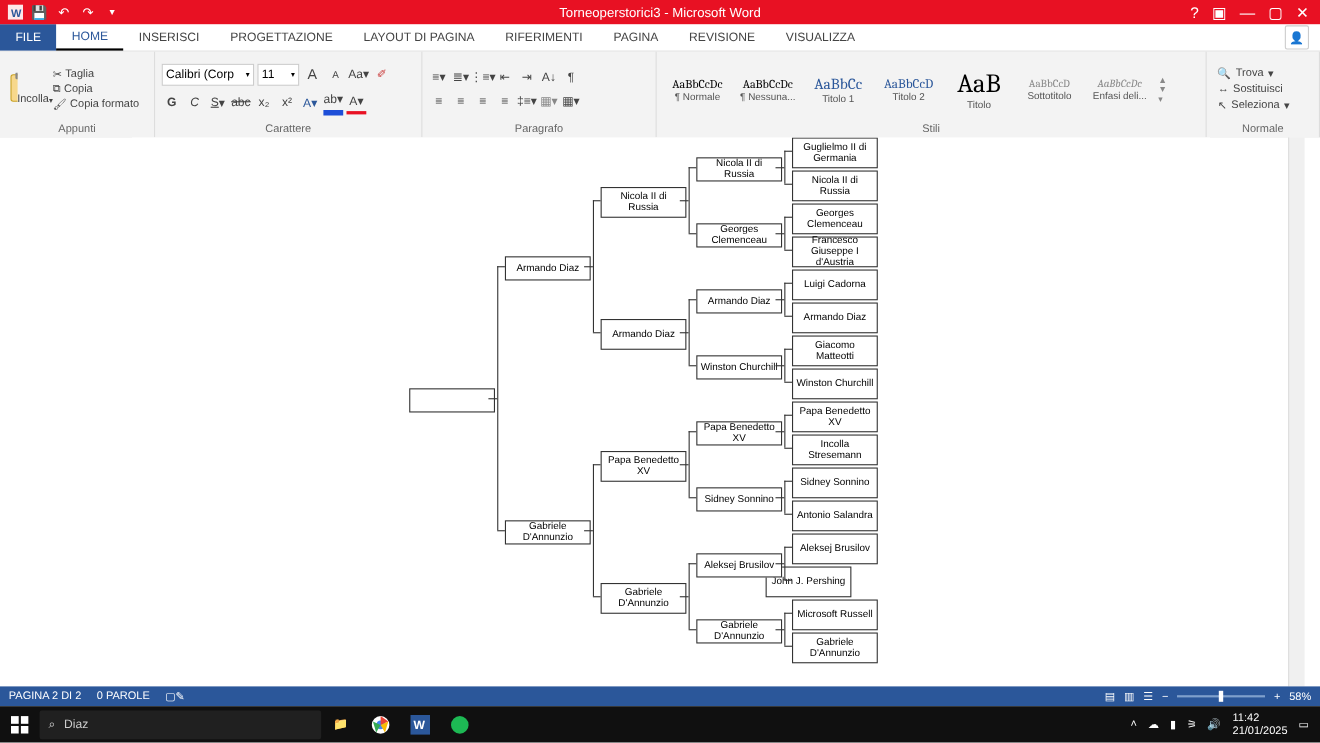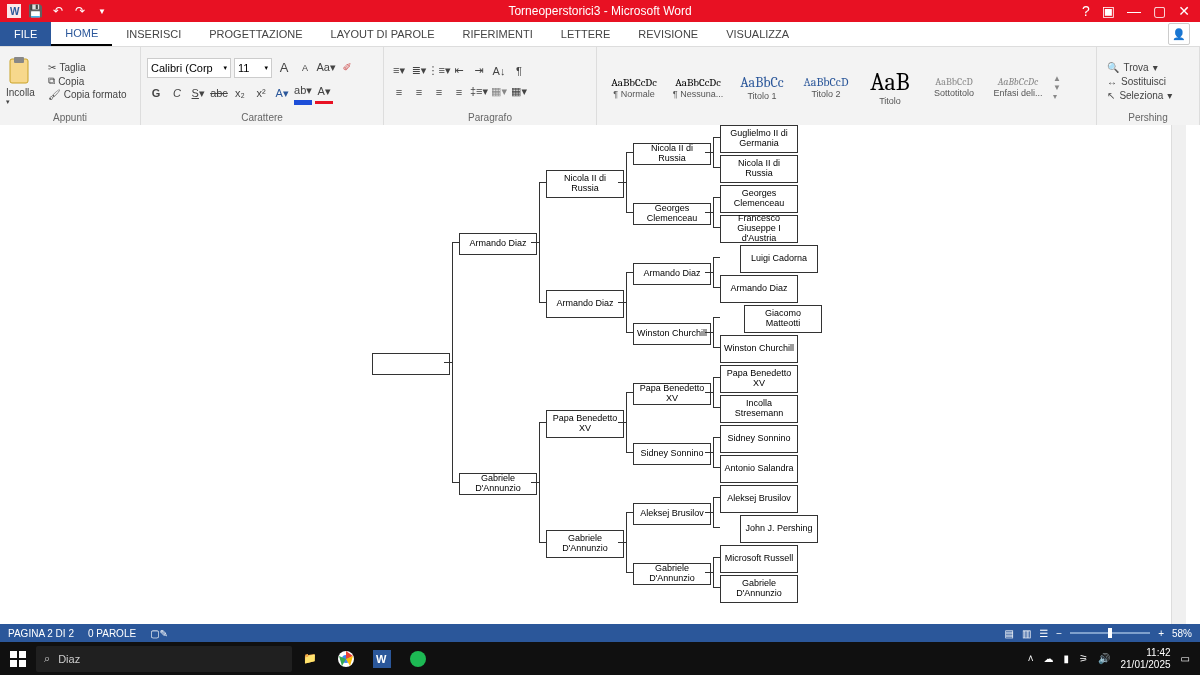--- a/index.html
+++ b/index.html
@@ -9,21 +9,21 @@
 #titlebar .title{position:absolute;left:50%;transform:translateX(-50%);font-size:12px}
 #titlebar .winctl{position:absolute;right:0;display:flex;gap:12px;padding-right:10px;font-size:14px}
 #tabs{height:24px;background:#fff;border-bottom:1px solid #ddd;display:flex;align-items:stretch}
 #tabs .tab{padding:0 14px;display:flex;align-items:center;font-size:11px;color:#444;cursor:pointer}
 #tabs .tab.file{background:#2b579a;color:#fff}
 #tabs .tab.active{color:#2b579a;border-bottom:2px solid #000000}
 #ribbon{height:78px;background:#f3f3f3;border-bottom:1px solid #ddd;display:flex;align-items:stretch}
 .rgroup{border-right:1px solid #ddd;padding:3px 6px 1px 6px;display:flex;flex-direction:column;justify-content:space-between}
 .rgroup .glabel{font-size:10px;color:#666;text-align:center;padding-bottom:1px}
 .rgroup .gbody{flex:1;display:flex;align-items:center}
-.clip-big{display:flex;flex-direction:column;align-items:flex-start;justify-content:center;width:42px;color:#444}
+.clip-big{display:flex;flex-direction:row;align-items:flex-end;justify-content:center;width:42px;color:#444}
 .clip-side{display:flex;flex-direction:column;gap:2px;font-size:10px;color:#444}
 .clip-side div{display:flex;align-items:center;gap:3px}
 .fontbox{display:flex;flex-direction:column;gap:4px}
 .fontrow{display:flex;align-items:center;gap:3px}
 .fsel{border:1px solid #ccc;background:#fff;height:18px;font-size:11px;padding:0 3px;display:flex;align-items:center}
 .ibtn{width:18px;height:18px;display:inline-flex;align-items:center;justify-content:center;color:#444;font-size:11px}
 .styles-strip{display:flex;gap:2px;align-items:center}
 .style-box{border:1px solid transparent;padding:2px 4px;text-align:center;min-width:52px}
 .style-box .prev{font-family:Cambria,serif;color:#333}
 .style-box .lbl{font-size:9px;color:#555}
@@ -36,21 +36,21 @@
 #statusbar{position:absolute;bottom:33px;left:0;right:0;height:18px;background:#2b579a;color:#fff;display:flex;align-items:center;font-size:10px;padding:0 8px;justify-content:space-between}
 #statusbar .sbl{display:flex;gap:14px}
 #statusbar .sbr{display:flex;gap:8px;align-items:center}
 .zoom-track{width:80px;height:2px;background:#7fa0cc;position:relative}
 .zoom-track::before,.zoom-track::after{content:"";position:absolute;top:-4px;width:8px;height:10px;color:#fff}
 #taskbar{position:absolute;bottom:0;left:0;right:0;height:33px;background:#101010;display:flex;align-items:center;color:#fff}
 #taskbar .tb-left{display:flex;align-items:center;height:100%}
 .tb-btn{width:36px;height:100%;display:flex;align-items:center;justify-content:center}
 .tb-search{display:flex;align-items:center;background:#202020;height:26px;width:240px;padding:0 8px;color:#ccc;gap:8px;border-radius:2px}
 .tb-right{margin-left:auto;display:flex;align-items:center;gap:10px;padding-right:10px;font-size:10px}
-.tb-clock{text-align:right;line-height:1.2}
+.tb-clock{text-align:left;line-height:1.2}
 .dl{position:absolute;right:14px;top:125px;bottom:51px;width:14px;background:#f0f0f0;border-left:1px solid #ddd}
 .para-btns{display:flex;flex-direction:column;gap:3px}
 .prow{display:flex;gap:2px}
 svg{display:block}
 </style>
 </head>
 <body>
 
 <div id="titlebar">
   <div class="qat">
@@ -73,23 +73,23 @@
     <span>▢</span>
     <span>✕</span>
   </div>
 </div>
 
 <div id="tabs">
   <div class="tab file">FILE</div>
   <div class="tab active">HOME</div>
   <div class="tab">INSERISCI</div>
   <div class="tab">PROGETTAZIONE</div>
-  <div class="tab">LAYOUT DI PAROLE</div>
+  <div class="tab">LAYOUT DI PAGINA</div>
   <div class="tab">RIFERIMENTI</div>
-  <div class="tab">LETTERE</div>
+  <div class="tab">PAGINA</div>
   <div class="tab">REVISIONE</div>
   <div class="tab">VISUALIZZA</div>
   <div style="margin-left:auto;display:flex;align-items:center;padding-right:10px;color:#888">
     <span style="width:20px;height:20px;border:1px solid #ccc;border-radius:2px;display:inline-flex;align-items:center;justify-content:center">👤</span>
   </div>
 </div>
 
 <div id="ribbon">
   <div class="rgroup" style="width:128px">
     <div class="gbody">
@@ -215,53 +215,54 @@
             <div class="prev" style="font-size: 10px; color: rgb(136, 136, 136); font-style: italic;">AaBbCcDc</div>
             <div class="lbl">Enfasi deli...</div>
           </div>
         </div>
       <div style="display:flex;flex-direction:column;margin-left:4px;color:#888;font-size:8px">
         <span>▲</span>
         <span>▼</span>
         <span>▾</span>
       </div>
     </div>
+    <div class="glabel">Stili</div>
   </div>
 
   <div class="rgroup" style="width:90px">
     <div class="gbody">
         <div class="editgroup">
       <div><span>🔍</span><span>Trova</span> ▾</div>
       <div>
             <span>↔</span>
             <span>Sostituisci</span>
           </div>
       <div><span>↖</span><span>Seleziona</span> ▾</div>
     </div>
       </div>
-    <div class="glabel">Pershing</div>
+    <div class="glabel">Normale</div>
   </div>
 </div>
 
 <div id="docarea">
   <div id="page">
       <div class="br-box" style="left: 600px; top: 10px; width: 72px; height: 24px;">Guglielmo II di Germania</div>
       <div class="br-box" style="left: 600px; top: 40px; width: 72px; height: 24px;">Nicola II di Russia</div>
       <div class="br-box" style="left: 600px; top: 70px; width: 72px; height: 24px;">Georges Clemenceau</div>
       <div class="br-box" style="left: 600px; top: 100px; width: 72px; height: 24px;">Francesco Giuseppe I d'Austria</div>
-      <div class="br-box" style="left: 620px; top: 130px; width: 72px; height: 24px;">Luigi Cadorna</div>
+      <div class="br-box" style="left: 600px; top: 130px; width: 72px; height: 24px;">Luigi Cadorna</div>
       <div class="br-box" style="left: 600px; top: 160px; width: 72px; height: 24px;">Armando Diaz</div>
-      <div class="br-box" style="left: 600px; top: 190px; width: 72px; height: 24px; margin-left: 24px;">Giacomo Matteotti</div>
+      <div class="br-box" style="left: 600px; top: 190px; width: 72px; height: 24px;">Giacomo Matteotti</div>
       <div class="br-box" style="left: 600px; top: 220px; width: 72px; height: 24px;">Winston Churchill</div>
       <div class="br-box" style="left: 600px; top: 250px; width: 72px; height: 24px;">Papa Benedetto XV</div>
       <div class="br-box" style="left: 600px; top: 280px; width: 72px; height: 24px;">Incolla Stresemann</div>
       <div class="br-box" style="left: 600px; top: 310px; width: 72px; height: 24px;">Sidney Sonnino</div>
       <div class="br-box" style="left: 600px; top: 340px; width: 72px; height: 24px;">Antonio Salandra</div>
       <div class="br-box" style="left: 600px; top: 370px; width: 72px; height: 24px;">Aleksej Brusilov</div>
-      <div class="br-box" style="left: 620px; top: 400px; width: 72px; height: 24px;">John J. Pershing</div>
+      <div class="br-box" style="left: 576px; top: 400px; width: 72px; height: 24px;">John J. Pershing</div>
       <div class="br-box" style="left: 600px; top: 430px; width: 72px; height: 24px;">Microsoft Russell</div>
       <div class="br-box" style="left: 600px; top: 460px; width: 72px; height: 24px;">Gabriele D'Annunzio</div>
       <div class="br-box" style="left: 513px; top: 28px; width: 72px; height: 18px;">Nicola II di Russia</div>
       <div class="br-conn" style="left: 585px; top: 37px; width: 7.5px; border-width: 1px 0px 0px;"></div>
       <div class="br-conn" style="left: 592.5px; top: 22px; width: 7.5px; border-width: 1px 0px 0px;"></div>
       <div class="br-conn" style="left: 592.5px; top: 52px; width: 7.5px; border-width: 1px 0px 0px;"></div>
       <div class="br-conn" style="left: 592.5px; top: 22px; height: 30px; border-width: 0px 0px 0px 1px;"></div>
       <div class="br-box" style="left: 513px; top: 88px; width: 72px; height: 18px;">Georges Clemenceau</div>
       <div class="br-conn" style="left: 585px; top: 97px; width: 7.5px; border-width: 1px 0px 0px;"></div>
       <div class="br-conn" style="left: 592.5px; top: 82px; width: 7.5px; border-width: 1px 0px 0px;"></div>

